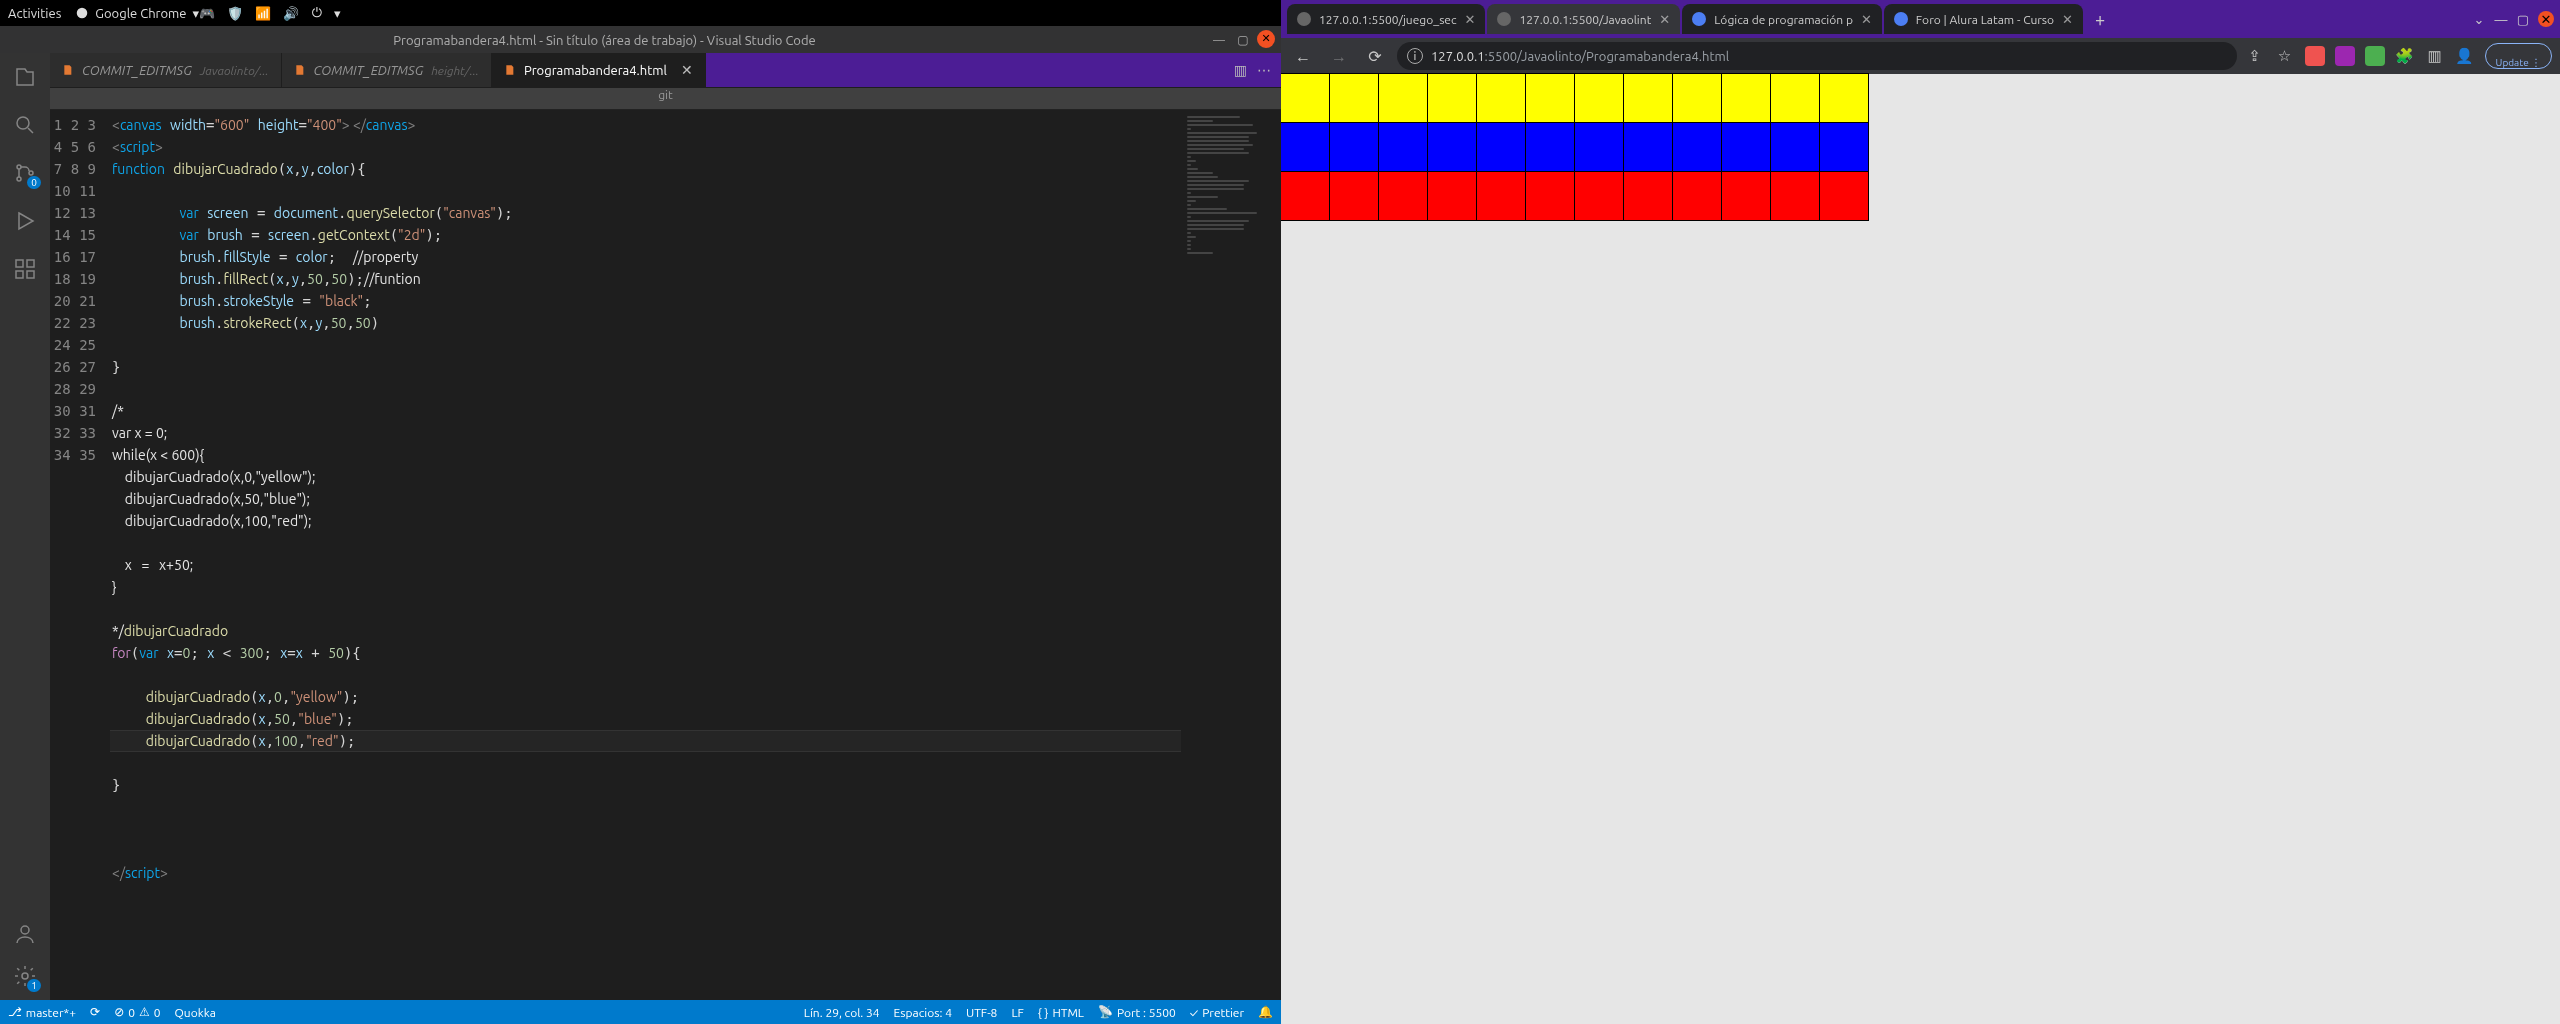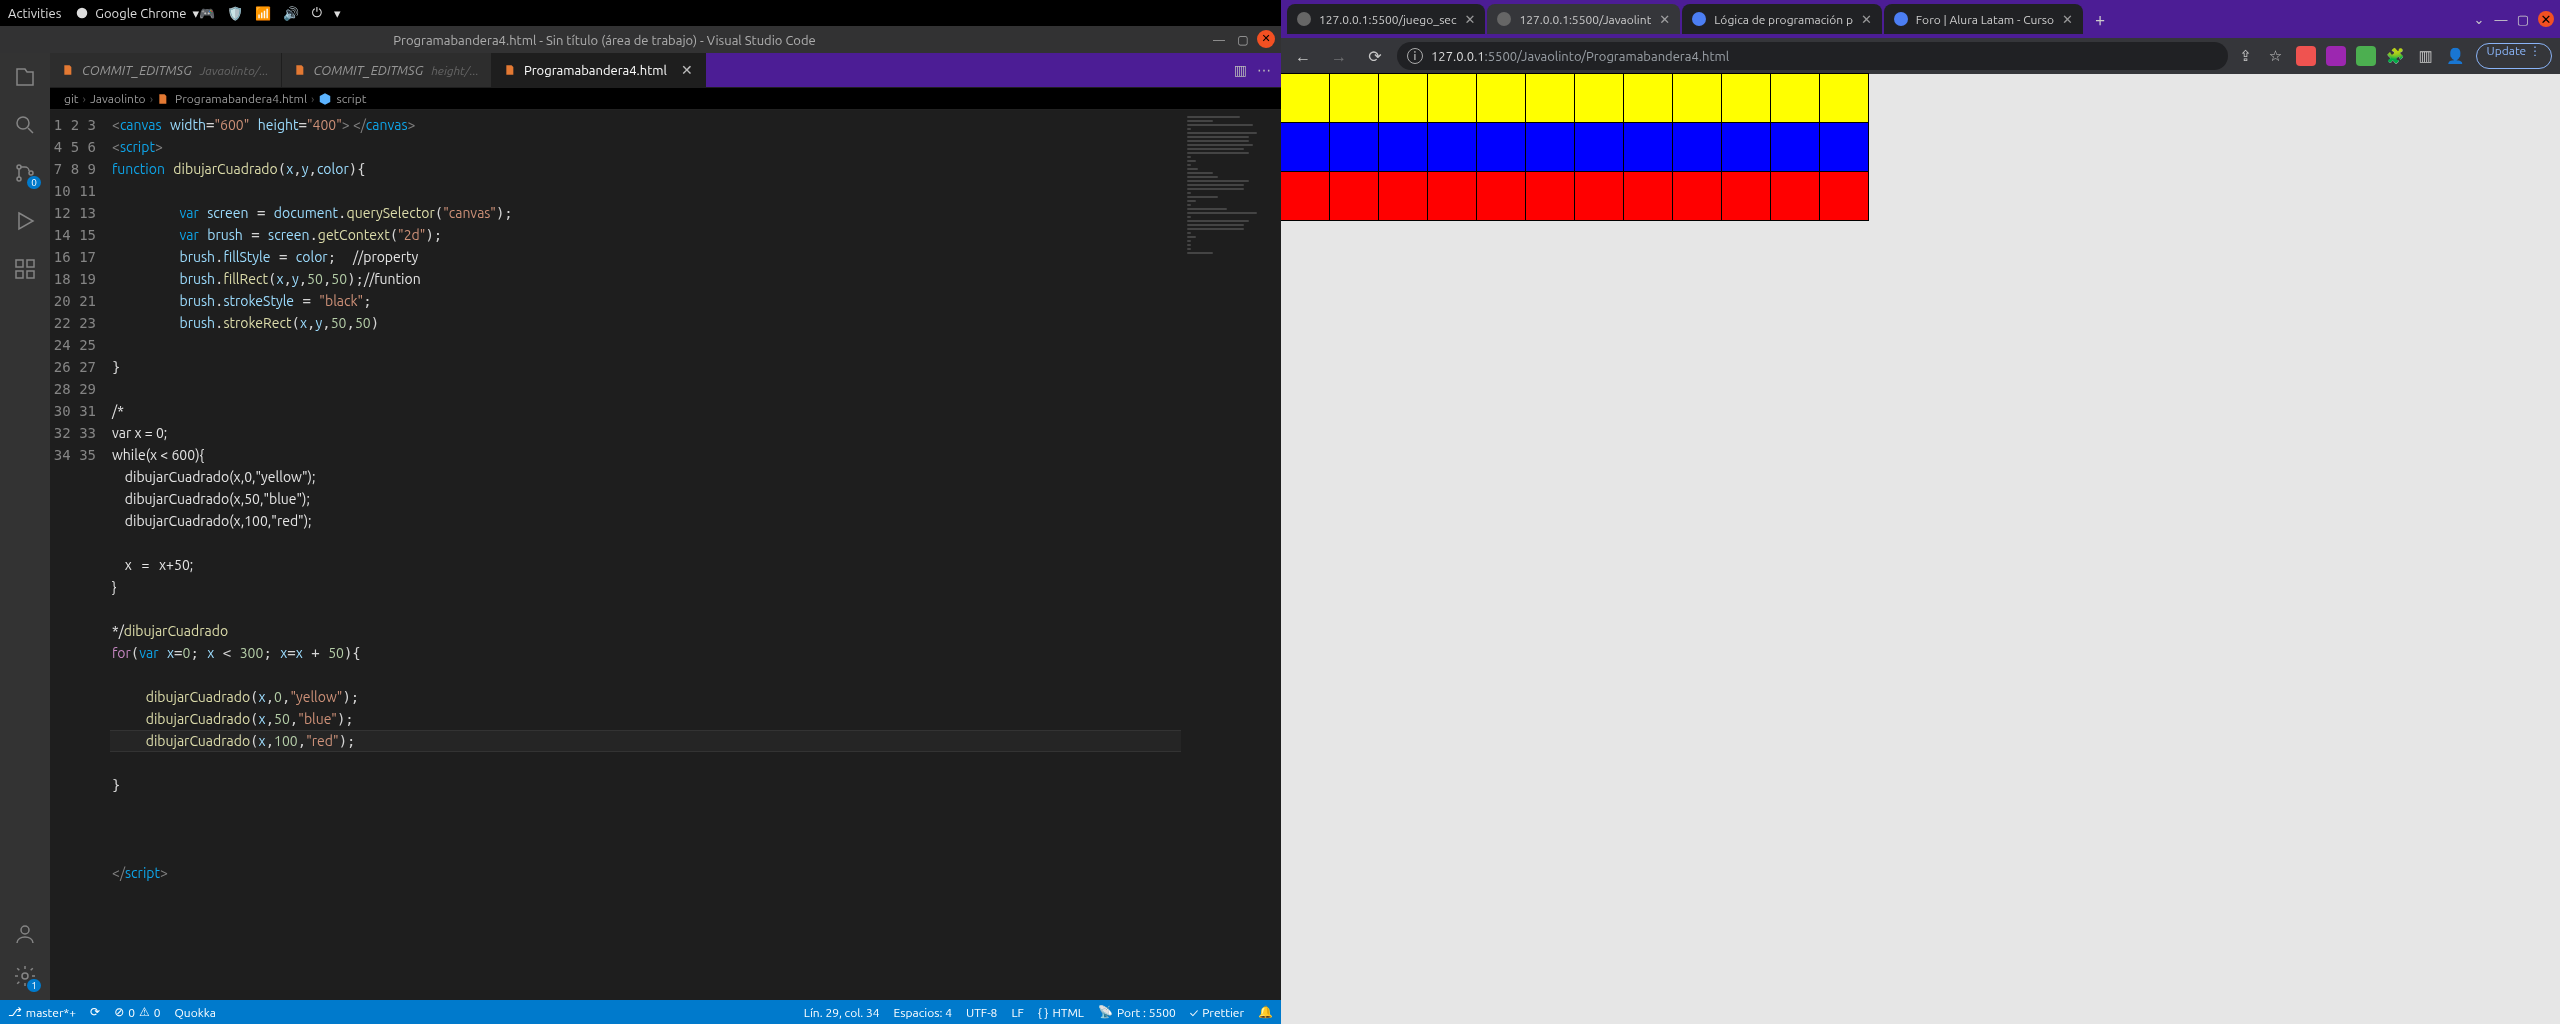--- a/index.html
+++ b/index.html
@@ -117,23 +117,24 @@
     font-style:italic;
   }
   .tab.active { background:#1e1e1e;color:#fff;font-style:normal;}
   .tab .tab-icon { width:14px;height:14px;fill:#e37933;flex:0 0 auto;}
   .tab .ghost { color:#666;margin-left:2px;font-size:12px;}
   .tab-close { margin-left:8px;font-size:14px;opacity:0.7;}
   .tabs-row .spacer { flex:1;}
   .tabs-row .tab-actions { display:flex;align-items:center;gap:10px;padding:0 10px;color:#bbb;font-size:14px;}
 
   .breadcrumbs {
-    height:22px;background:#000000;color:#999;font-size:12px;
+    height:22px;background:#404040;color:#999;font-size:12px;
     display:flex;align-items:center;padding:0 14px;gap:4px;
     border-bottom:1px solid #222;
+    flex-direction:column;
   }
   .breadcrumbs .crumb { display:flex;align-items:center;gap:4px;}
   .breadcrumbs .chev { opacity:0.5;}
   .crumb-ico { width:14px;height:14px;fill:#e37933;}
   .crumb-ico.cube { fill:#5bb3ff;}
 
   .editor-main { flex:1;display:flex;min-height:0;}
   .gutter { width:60px;background:#1e1e1e;color:#858585;font-family:"Droid Sans Mono",monospace;
             font-size:14px;text-align:right;padding:4px 14px 0 0;line-height:22px;}
   .code {
@@ -199,21 +200,21 @@
   }
   .omnibox .url-dim { color:#9aa0a6;}
   .toolbar-right { display:flex;align-items:center;gap:10px;}
   .toolbar-right .ic { width:20px;height:20px;color:#c7c7c7;display:flex;align-items:center;justify-content:center;font-size:15px;}
   .ext-badge { width:20px;height:20px;border-radius:4px;}
   .ext-badge.red { background:#ef5350;}
   .ext-badge.purple { background:#9c27b0;}
   .ext-badge.green { background:#4caf50;}
   .update-btn {
     height:26px;border:1px solid #8ab4f8;border-radius:13px;padding:0 10px;
-    color:#8ab4f8;font-size:12px;display:flex;align-items:flex-start;
+    color:#8ab4f8;font-size:10px;display:flex;align-items:flex-end;
   }
 
   
   .page-viewport {
     flex:1;background:#e6e6e6;padding:0;
   }
   .canvas-render { margin:0; }
   .flag-row { display:flex;}
   .flag-cell { width:50px;height:50px;border:1px solid #000; margin-left:-1px;margin-top:-1px;}
 </style>

